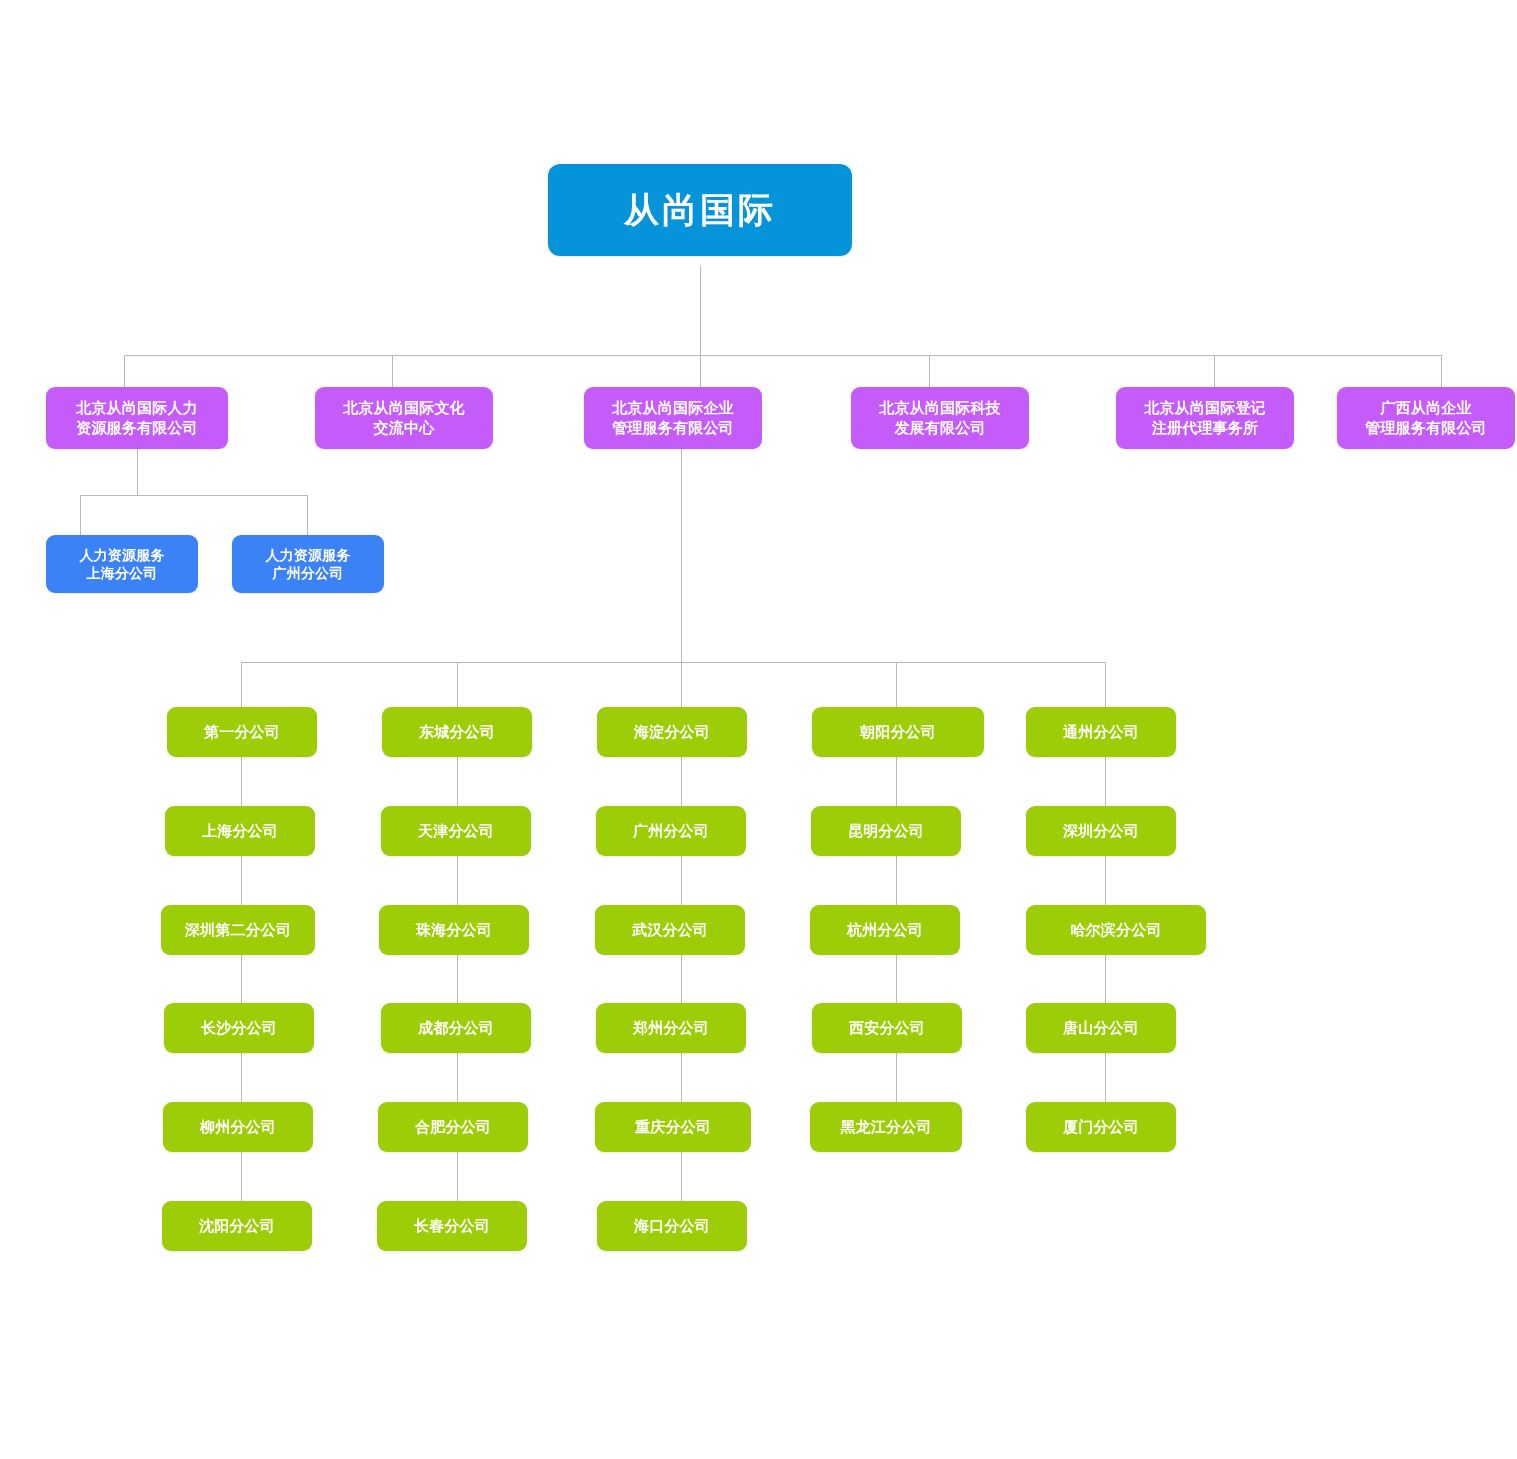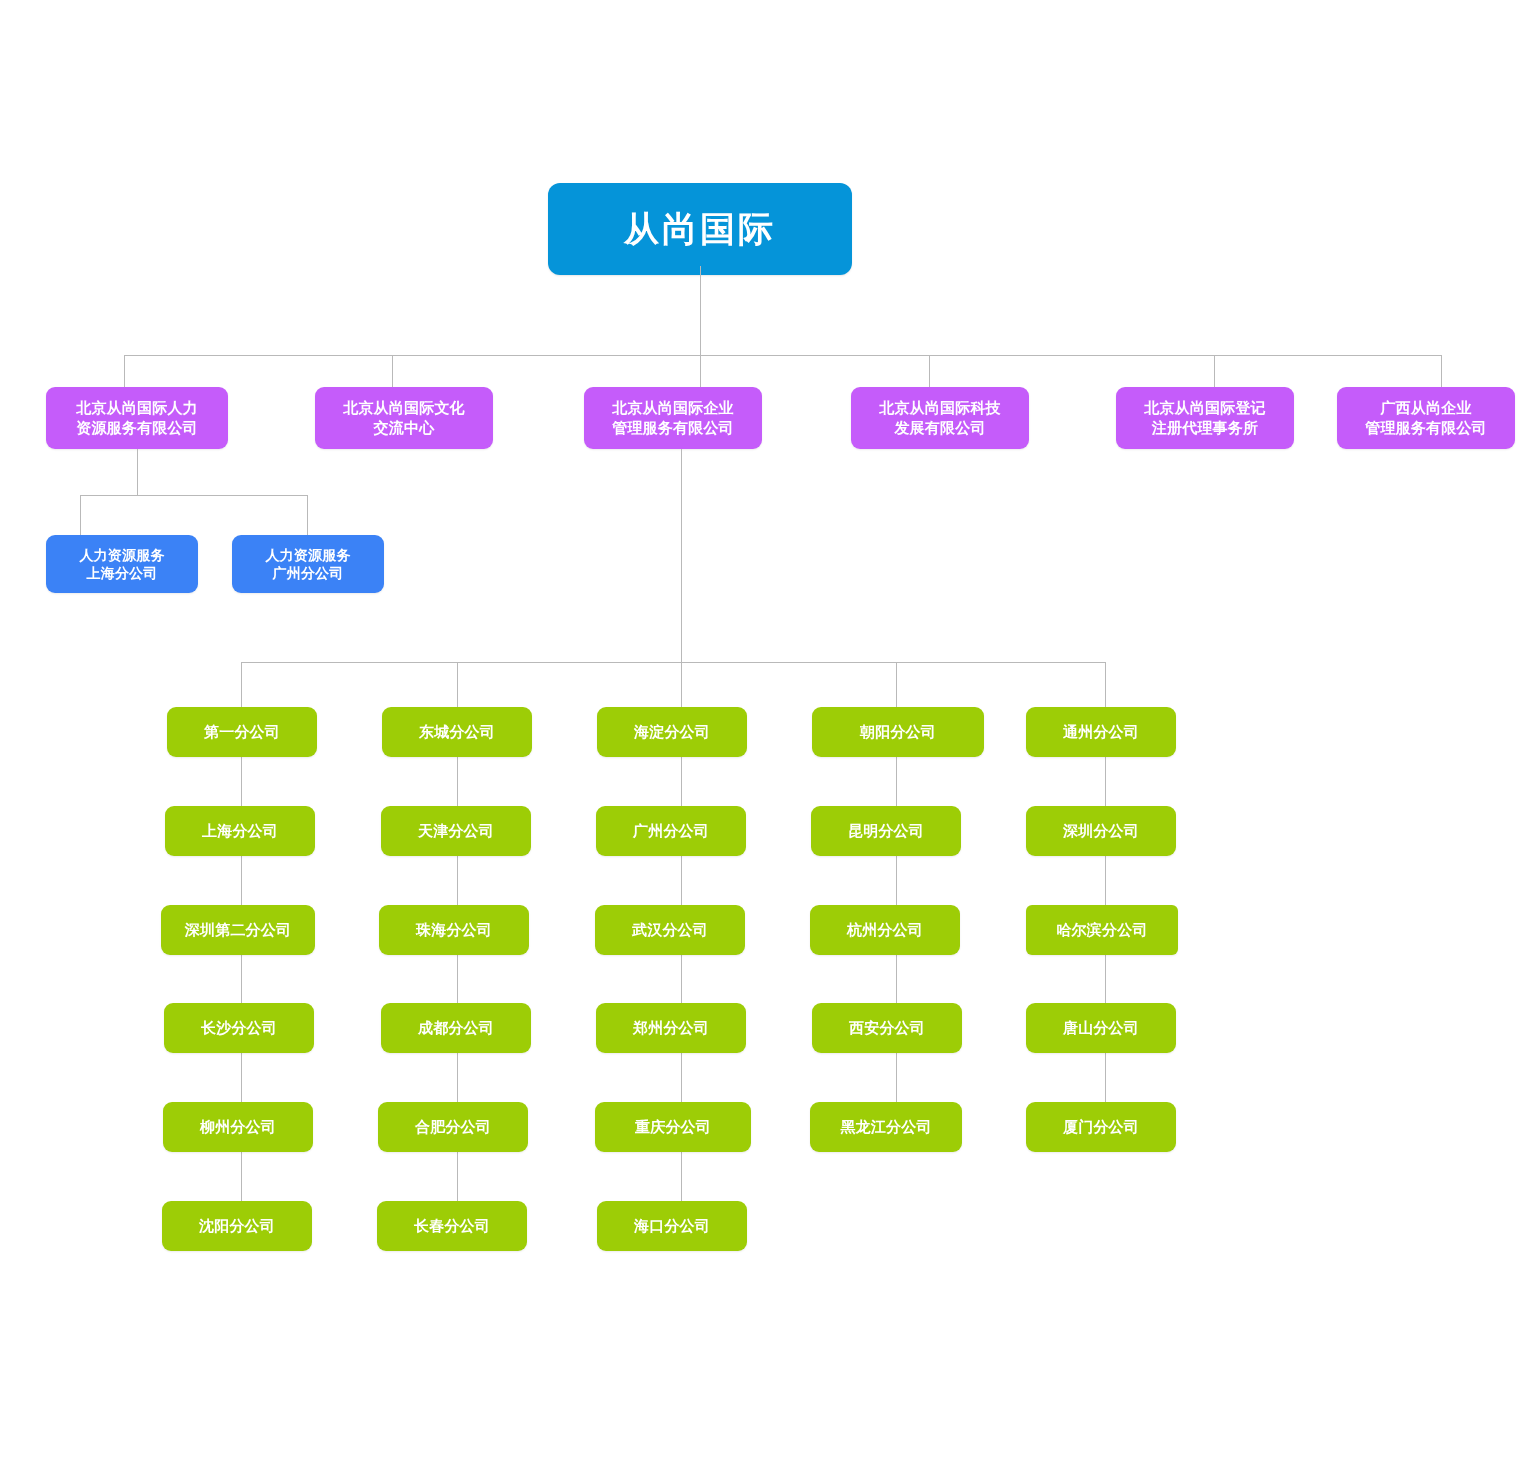--- a/index.html
+++ b/index.html
@@ -72,21 +72,21 @@
     border-radius: 9px;
     font-size: 15px;
     box-shadow: 0 1px 2px rgba(0,0,0,0.08);
   }
 </style>
 </head>
 <body>
 
 <div id="chart-root">
 
-  <div class="node root" style="left:548px; top:183px; width:304px; height:92px;">从尚国际</div>
+  <div class="node root" style="left:548px; top:164px; width:304px; height:92px;">从尚国际</div>
 
   <div class="line v" style="left:700px; top:266px; height:89px;"></div>
 
   <div class="line h" style="left:124px; top:355px; width:1317px;"></div>
 
   <div class="line v" style="left:124px; top:355px; height:32px;"></div>
   <div class="line v" style="left:392px; top:355px; height:32px;"></div>
   <div class="line v" style="left:700px; top:355px; height:32px;"></div>
   <div class="line v" style="left:929px; top:355px; height:32px;"></div>
   <div class="line v" style="left:1214px; top:355px; height:32px;"></div>
@@ -152,17 +152,17 @@
   <div class="node green" style="left:597px; top:1201px; width:150px; height:50px;">海口分公司</div>
 
   <div class="node green" style="left:812px; top:707px; width:172px; height:50px;">朝阳分公司</div>
   <div class="node green" style="left:811px; top:806px; width:150px; height:50px;">昆明分公司</div>
   <div class="node green" style="left:810px; top:905px; width:150px; height:50px;">杭州分公司</div>
   <div class="node green" style="left:812px; top:1003px; width:150px; height:50px;">西安分公司</div>
   <div class="node green" style="left:810px; top:1102px; width:152px; height:50px;">黑龙江分公司</div>
 
   <div class="node green" style="left:1026px; top:707px; width:150px; height:50px;">通州分公司</div>
   <div class="node green" style="left:1026px; top:806px; width:150px; height:50px;">深圳分公司</div>
-  <div class="node green" style="left:1026px; top:905px; width:152px; height:50px;border-radius:6px;">哈尔滨分公司</div>
+  <div class="node green" style="left:1026px; top:905px; width:180px; height:50px;">哈尔滨分公司</div>
   <div class="node green" style="left:1026px; top:1003px; width:150px; height:50px;">唐山分公司</div>
   <div class="node green" style="left:1026px; top:1102px; width:150px; height:50px;">厦门分公司</div>
 
 </div>
 
 </body></html>

